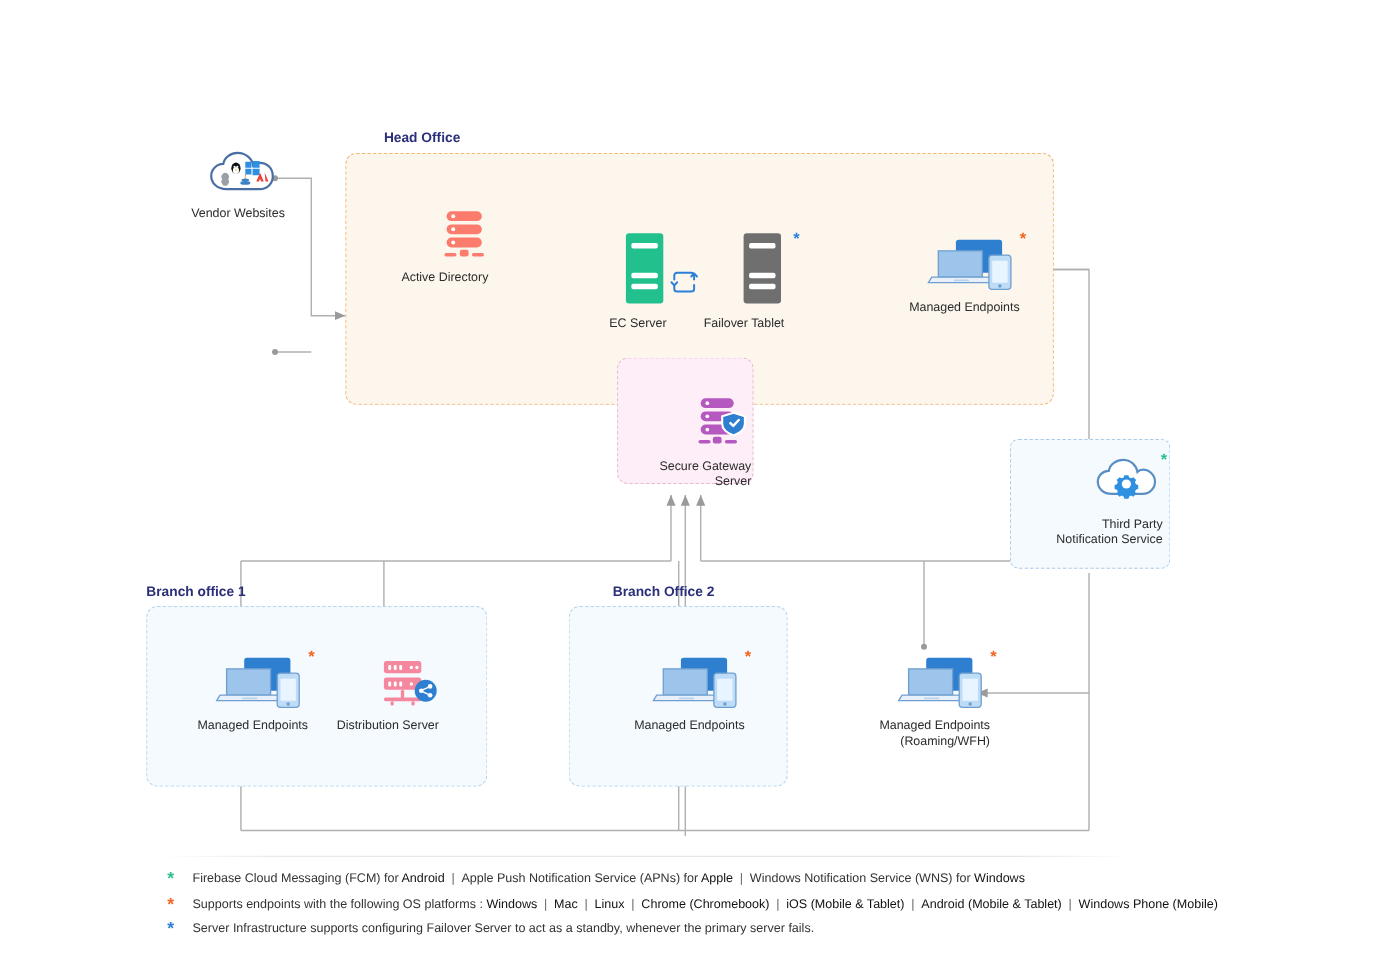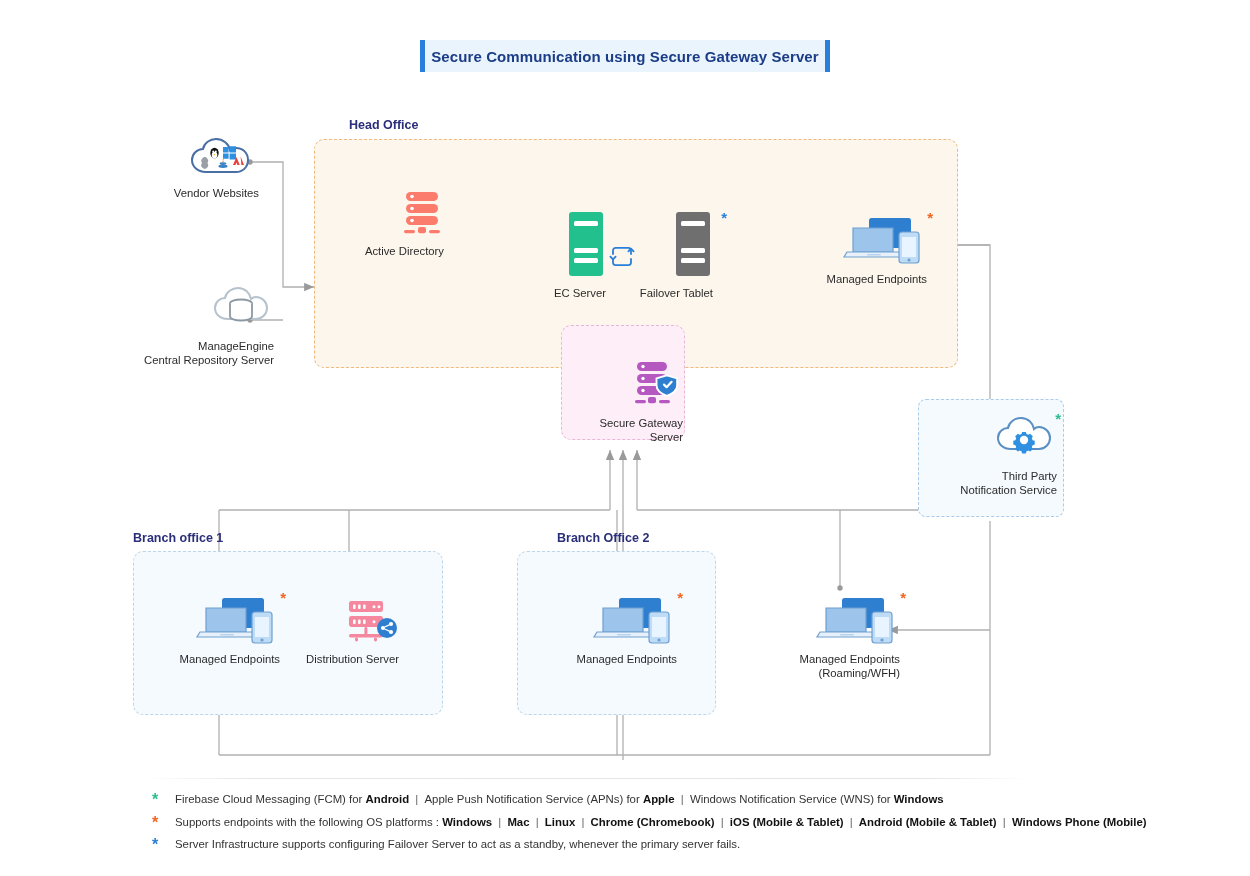--- a/index.html
+++ b/index.html
@@ -82,31 +82,28 @@
   
   #legend-divider {
     position: absolute; left: 145px; top: 778px; width: 882px; height: 1px;
     background: linear-gradient(to right,#ffffff,#e6e6e6 12%,#e3e3e3 88%,#ffffff);
   }
   .legend-row {
     position: absolute; left: 152px; display: flex; align-items: flex-start; gap: 9px;
     font-size: 11.4px; color: #333; white-space: nowrap;
   }
   .legend-ast { font-size: 16px; line-height: 13px; font-weight: bold; width: 14px; }
-  .legend-text b { font-weight: bold; color: #111; }
+  .legend-text b { font-weight: normal; color: #111; }
   .legend-text .sep { color: #666; padding: 0 3px; }
 </style>
 </head>
 <body>
 
 <div id="stage">
 
-  <div class="title-wrap">
-    <span class="title-text">Secure Communication using Secure Gateway Server</span>
-  </div>
 
   <svg id="wires">
     <defs>
       <marker id="ah" markerWidth="9" markerHeight="9" refX="7.6" refY="3.2" orient="auto">
         <path d="M0,0 L7.6,3.2 L0,6.4 z" fill="#9a9a9a"></path>
       </marker>
       <marker id="ahr" markerWidth="9" markerHeight="9" refX="7.6" refY="3.2" orient="auto">
         <path d="M0,0 L7.6,3.2 L0,6.4 z" fill="#9a9a9a"></path>
       </marker>
     </defs>
@@ -187,36 +184,20 @@
         <ellipse cx="34" cy="30.3" rx="4.6" ry="1.7" fill="#3b82c4"></ellipse>
         <ellipse cx="34" cy="27.6" rx="3.4" ry="1.4" fill="#3b82c4"></ellipse>
 
         <path d="M44,29 l3.4,-8 l3.4,8 h-2.4 l-1,-2.6 l-1,2.6 z" fill="#e8413a"></path>
         <path d="M51.6,20.6 l3.4,8.4 h-2.6 z" fill="#e8413a"></path>
       </svg>
     </div>
     <div class="node-label">Vendor Websites</div>
   </div>
 
-  <div class="node" style="left:144px; top:285px; width:130px;">
-    <div class="node-icon">
-      <svg width="62" height="46" viewBox="0 0 62 46">
-        <path d="M16,34 C8,34 3,29 3,23 C3,17 8,13 13,13 C14,7 20,3 26,3
-                 C33,3 38,8 39,14 C40,13 42,12 44,12 C50,12 55,17 55,23
-                 C55,29 50,34 44,34 Z" fill="#ffffff" stroke="#b6c2cc" stroke-width="2"></path>
-        <g fill="#ffffff" stroke="#8c99a4" stroke-width="1.8">
-          <ellipse cx="29" cy="18.5" rx="11" ry="4"></ellipse>
-          <path d="M18,18.5 v6.5 a11,4 0 0,0 22,0 v-6.5"></path>
-          <path d="M18,25 v6.5 a11,4 0 0,0 22,0 v-6.5"></path>
-        </g>
-      </svg>
-    </div>
-    <div class="node-label">ManageEngine
-Central Repository Server</div>
-  </div>
 
   <div class="node" style="left:344px; top:190px; width:100px;">
     <div class="node-icon">
       <svg width="44" height="46" viewBox="0 0 44 46">
         <g fill="#fb7c6d">
           <rect x="6" y="2" width="32" height="9" rx="4.5"></rect>
           <rect x="6" y="14" width="32" height="9" rx="4.5"></rect>
           <rect x="6" y="26" width="32" height="9" rx="4.5"></rect>
         </g>
         <g fill="#ffffff">

